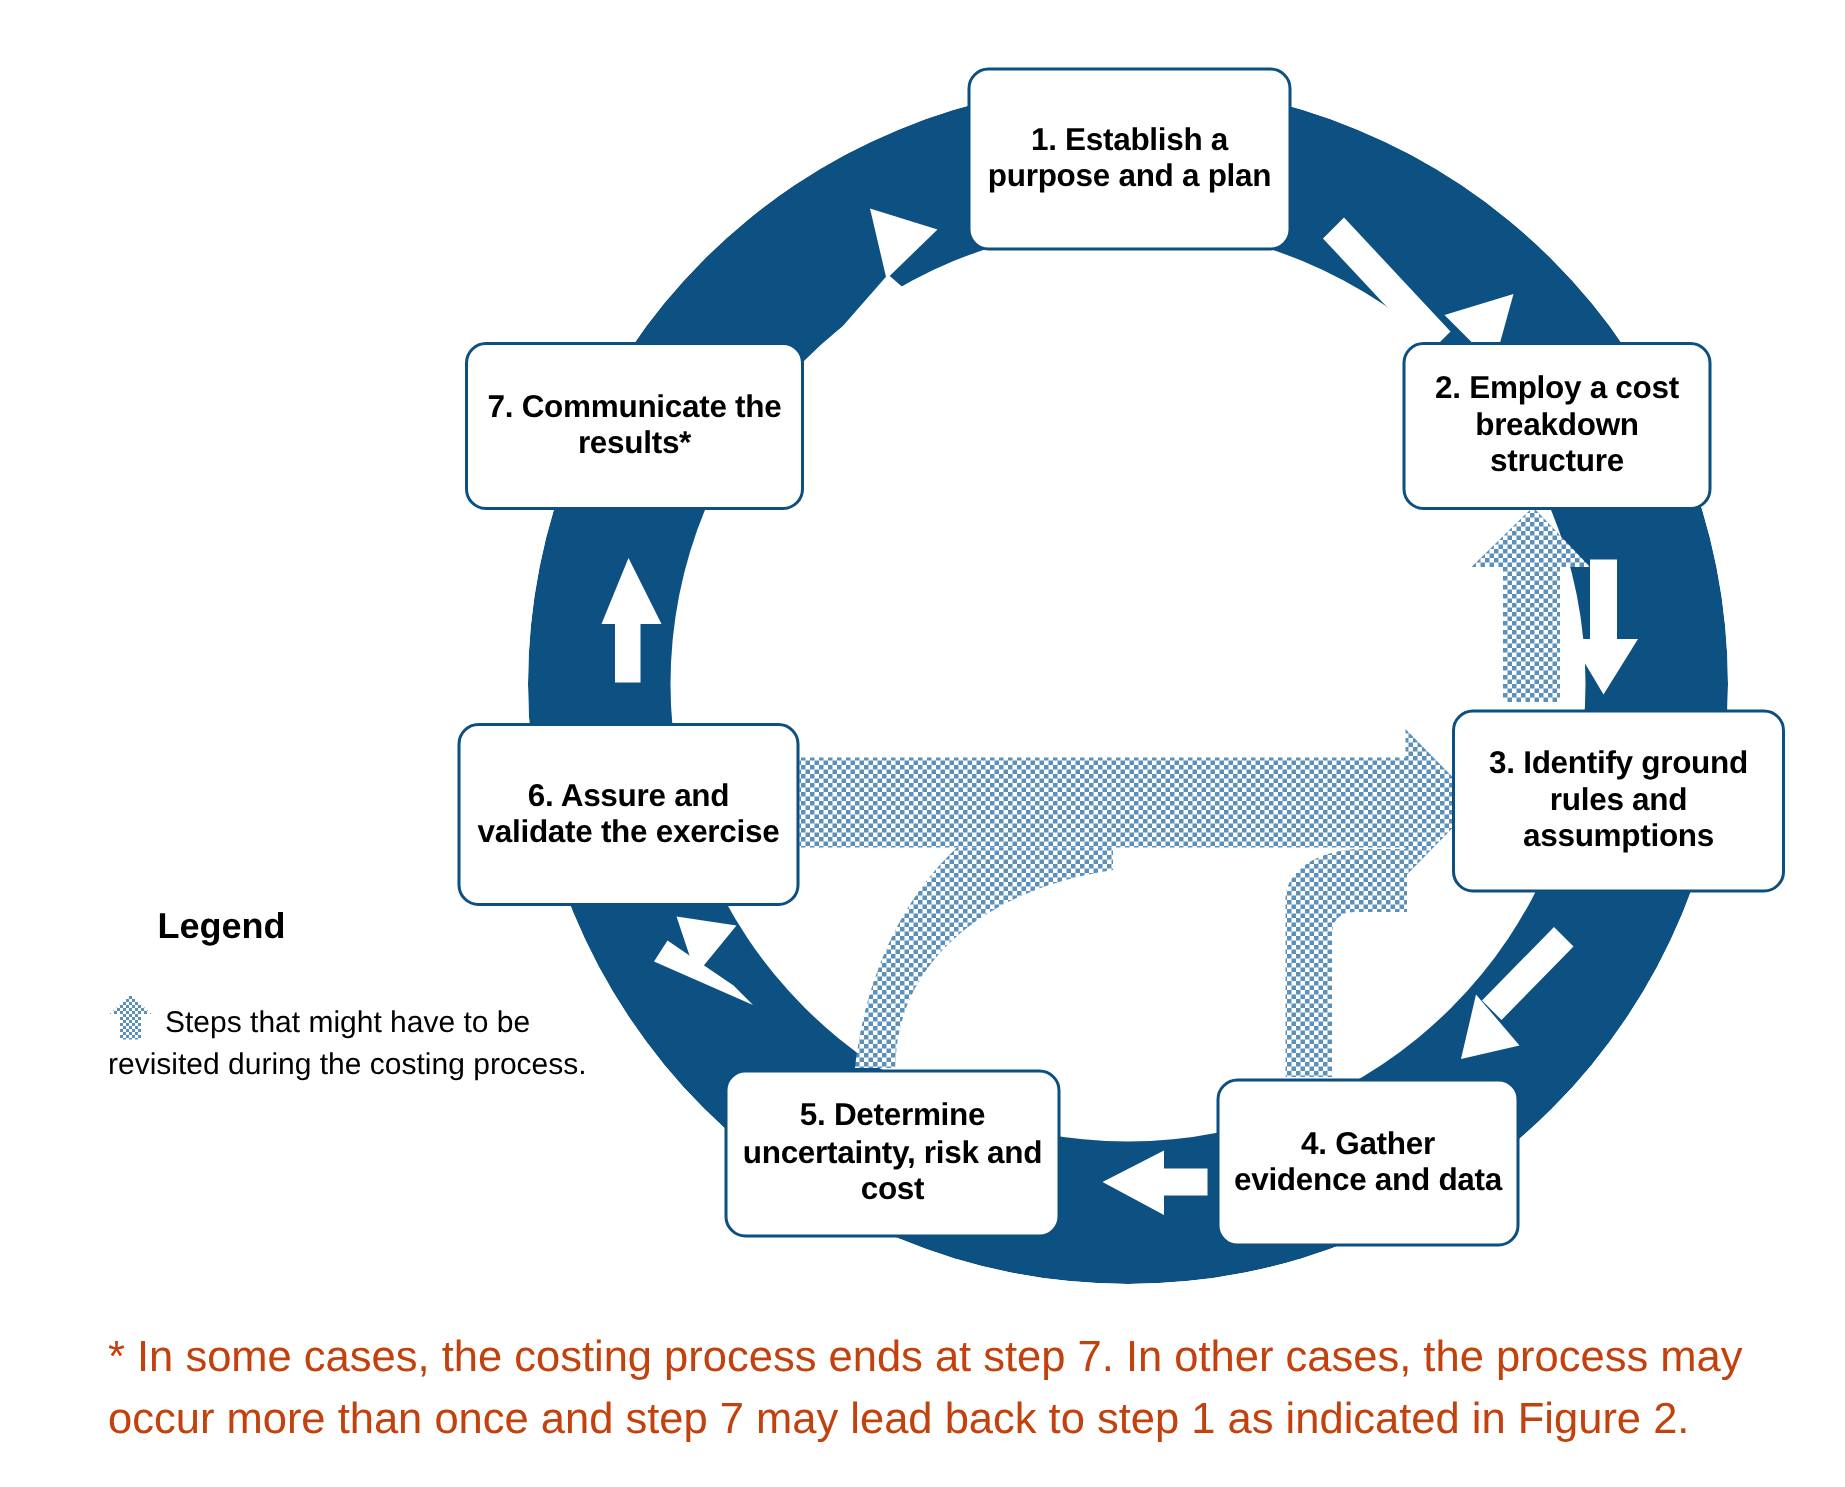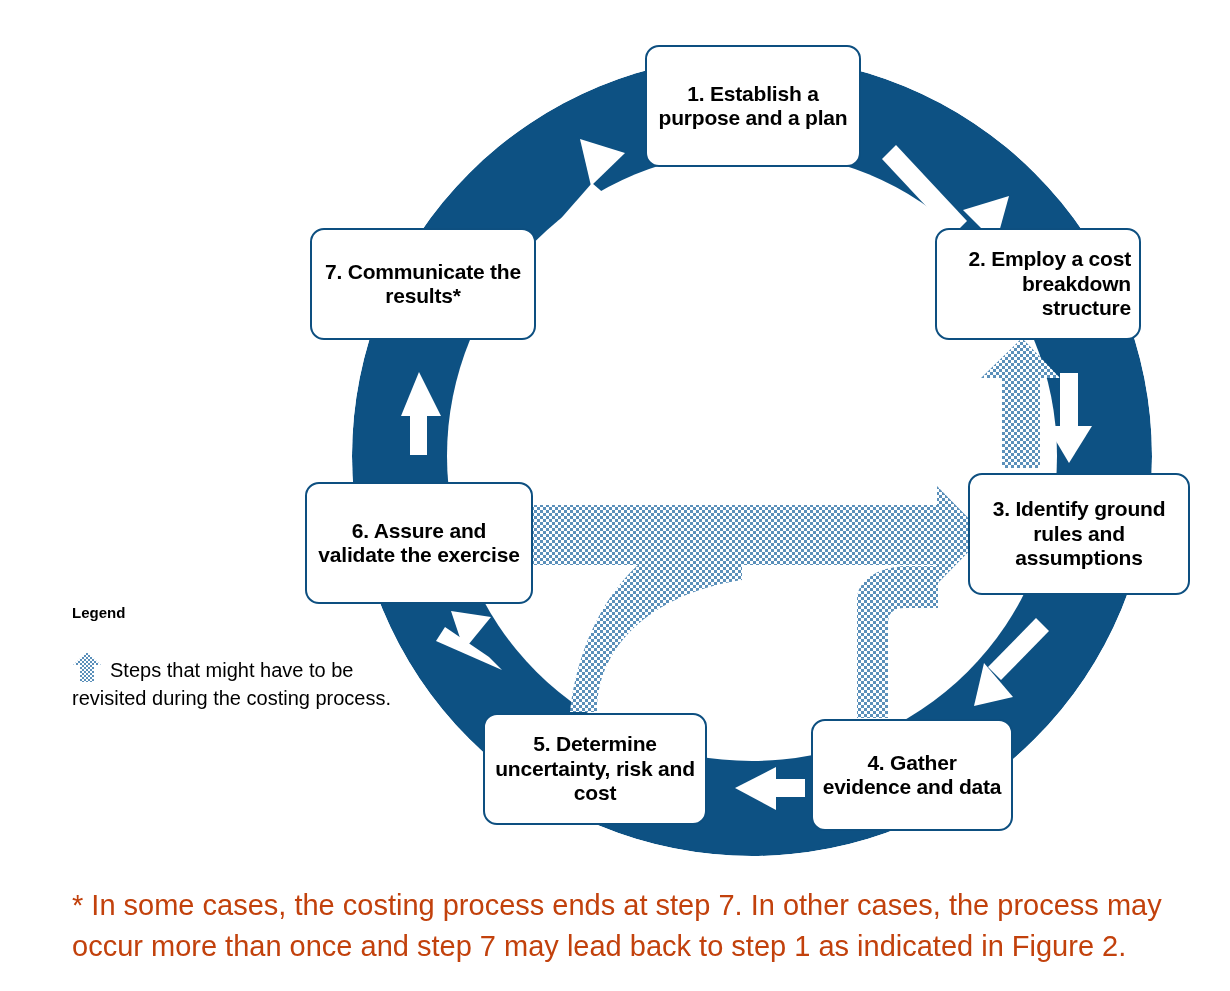--- a/index.html
+++ b/index.html
@@ -41,39 +41,40 @@
     font-size: 21px;
     line-height: 1.16;
     color: #000000;
     letter-spacing: -0.2px;
     padding: 4px 8px;
     z-index: 5;
   }
   .step-box span { display: block; width: 100%; }
 
   #box-1 { left: 645px; top: 45px;  width: 216px; height: 122px; }
-  #box-2 { left: 935px; top: 228px; width: 206px; height: 112px; text-align: right; }
+  #box-2 { left: 935px; top: 228px; width: 206px; height: 112px; }
   #box-3 { left: 968px; top: 473px; width: 222px; height: 122px; }
   #box-4 { left: 811px; top: 719px; width: 202px; height: 112px; }
   #box-5 { left: 483px; top: 713px; width: 224px; height: 112px; }
   #box-6 { left: 305px; top: 482px; width: 228px; height: 122px; }
   #box-7 { left: 310px; top: 228px; width: 226px; height: 112px; }
 
   #legend {
     position: absolute;
     left: 72px;
     top: 604px;
     width: 330px;
     z-index: 6;
   }
   #legend-title {
-    font-size: 15px;
+    font-size: 24px;
     font-weight: bold;
     color: #000;
     margin-bottom: 30px;
+    margin-left: 33px;
   }
   #legend-body {
     font-size: 20px;
     line-height: 1.38;
     color: #000;
   }
   #legend-arrow-icon {
     display: inline-block;
     vertical-align: -6px;
     width: 30px;

